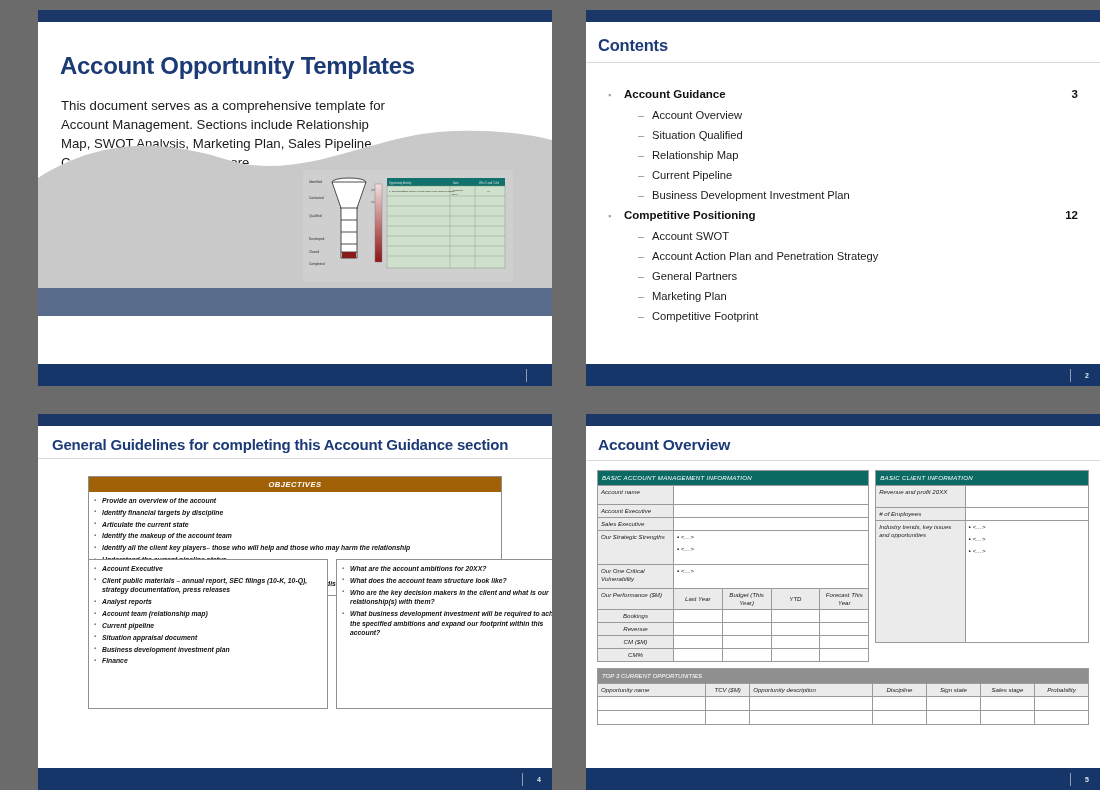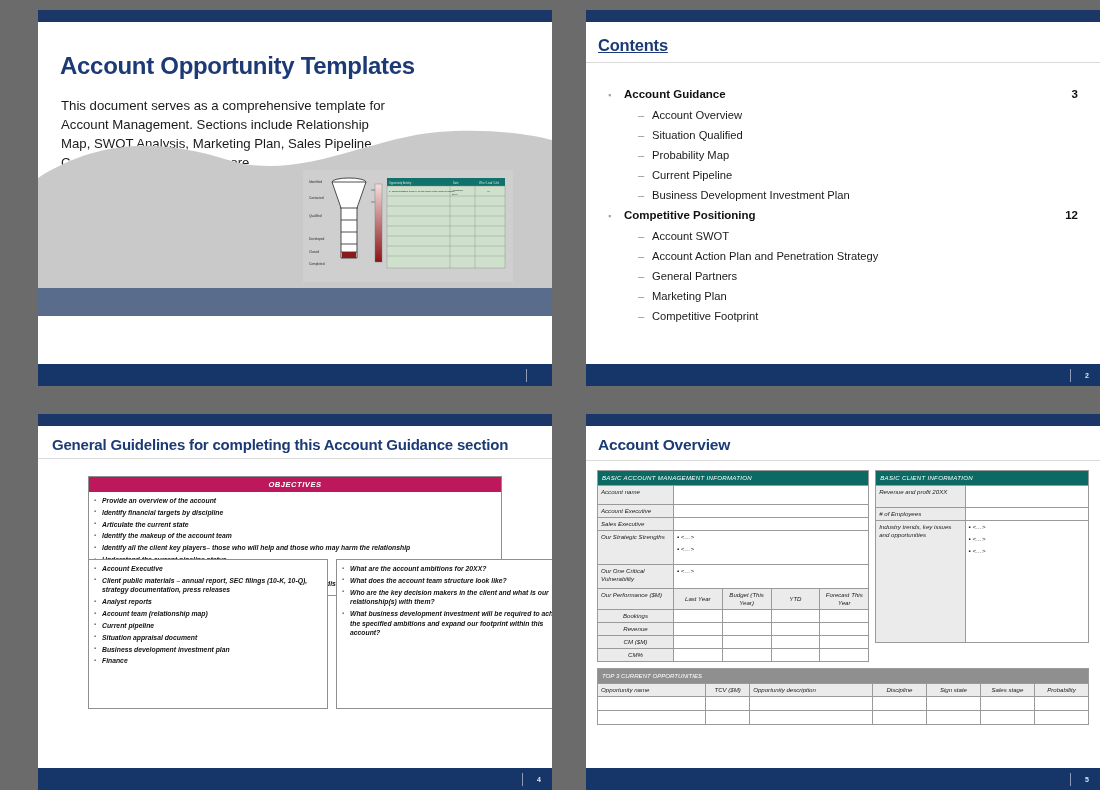--- a/index.html
+++ b/index.html
@@ -65,21 +65,21 @@
     background:#5a6c8c;
   }
   
   .thumb {
     position:absolute; left:265px; top:160px;
     width:210px; height:112px;
   }
   .thumb svg { display:block; }
 
   
-  .contents .hd { position:absolute; left:12px; top:26px;text-decoration:underline; }
+  .contents .hd { position:absolute; left:12px; top:26px; }
   .contents .rule { position:absolute; left:0; right:0; top:52px; }
   .toc { position:absolute; left:22px; right:18px; top:78px; }
   .toc .l1 {
     display:flex; align-items:baseline;
     font-size:11.5px; font-weight:bold; color:#111;
     margin:0 0 9px 0;
   }
   .toc .l1 .bul {
     color:#9aa3b3; font-size:9px; width:16px; flex:0 0 16px;
   }
@@ -94,21 +94,21 @@
 
   
   .guide .hd { position:absolute; left:14px; top:22px; font-size:15px;}
   .guide .rule { position:absolute; left:0; right:0; top:44px; }
   .panel {
     position:absolute;
     border:1px solid #8f8f8f;
     background:#fff;
   }
   .panel .ph {
-    background:#be185d; color:#ffffff;
+    background:#a16207; color:#ffffff;
     font-size:7.6px; font-style:italic; font-weight:bold;
     text-align:center; letter-spacing:0.5px;
     padding:3px 0 3px 0;
   }
   .panel ul { list-style:none; padding:4px 6px 4px 5px; }
   .panel li {
     position:relative;
     font-size:6.8px; font-style:italic; font-weight:bold;
     color:#111; line-height:1.42;
     padding-left:8px; margin-bottom:2.2px;
@@ -258,21 +258,21 @@
       <div class="l2">
         <span class="dash">–</span>
         <span>Account Overview</span>
       </div>
       <div class="l2">
         <span class="dash">–</span>
         <span>Situation Qualified</span>
       </div>
       <div class="l2">
         <span class="dash">–</span>
-        <span>Probability Map</span>
+        <span>Relationship Map</span>
       </div>
       <div class="l2">
         <span class="dash">–</span>
         <span>Current Pipeline</span>
       </div>
       <div class="l2">
         <span class="dash">–</span>
         <span>Business Development Investment Plan</span>
       </div>
 

